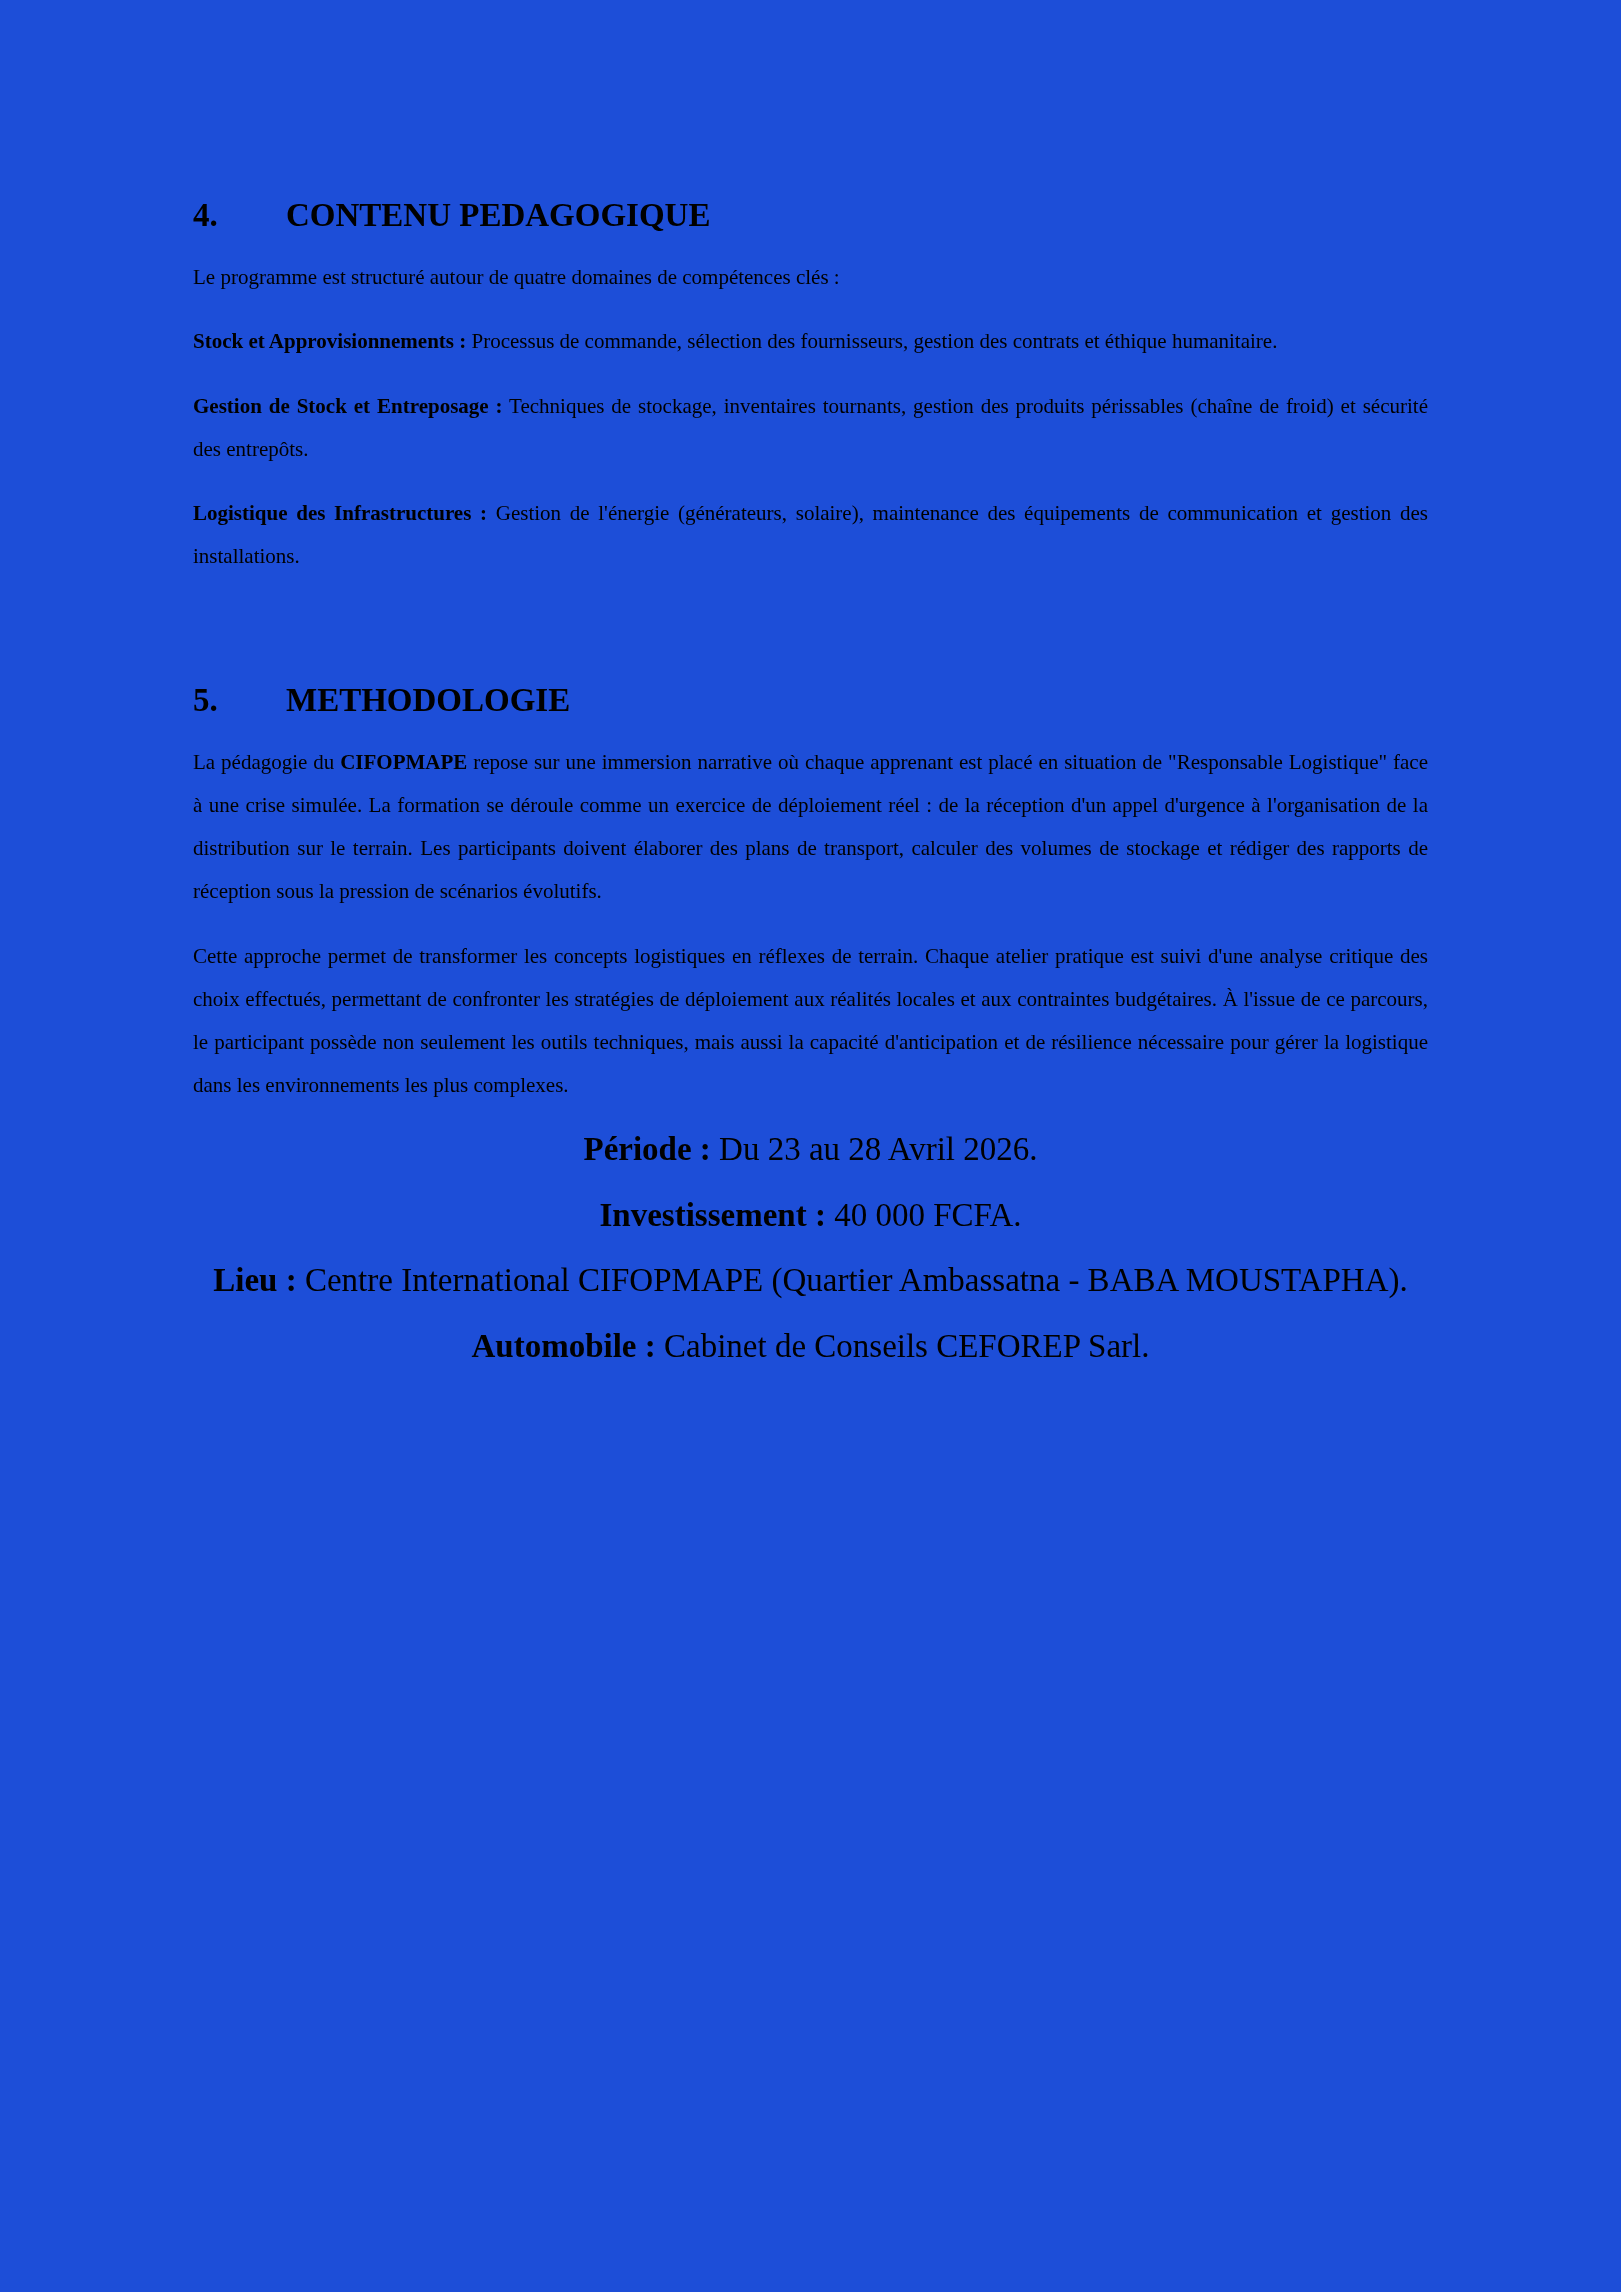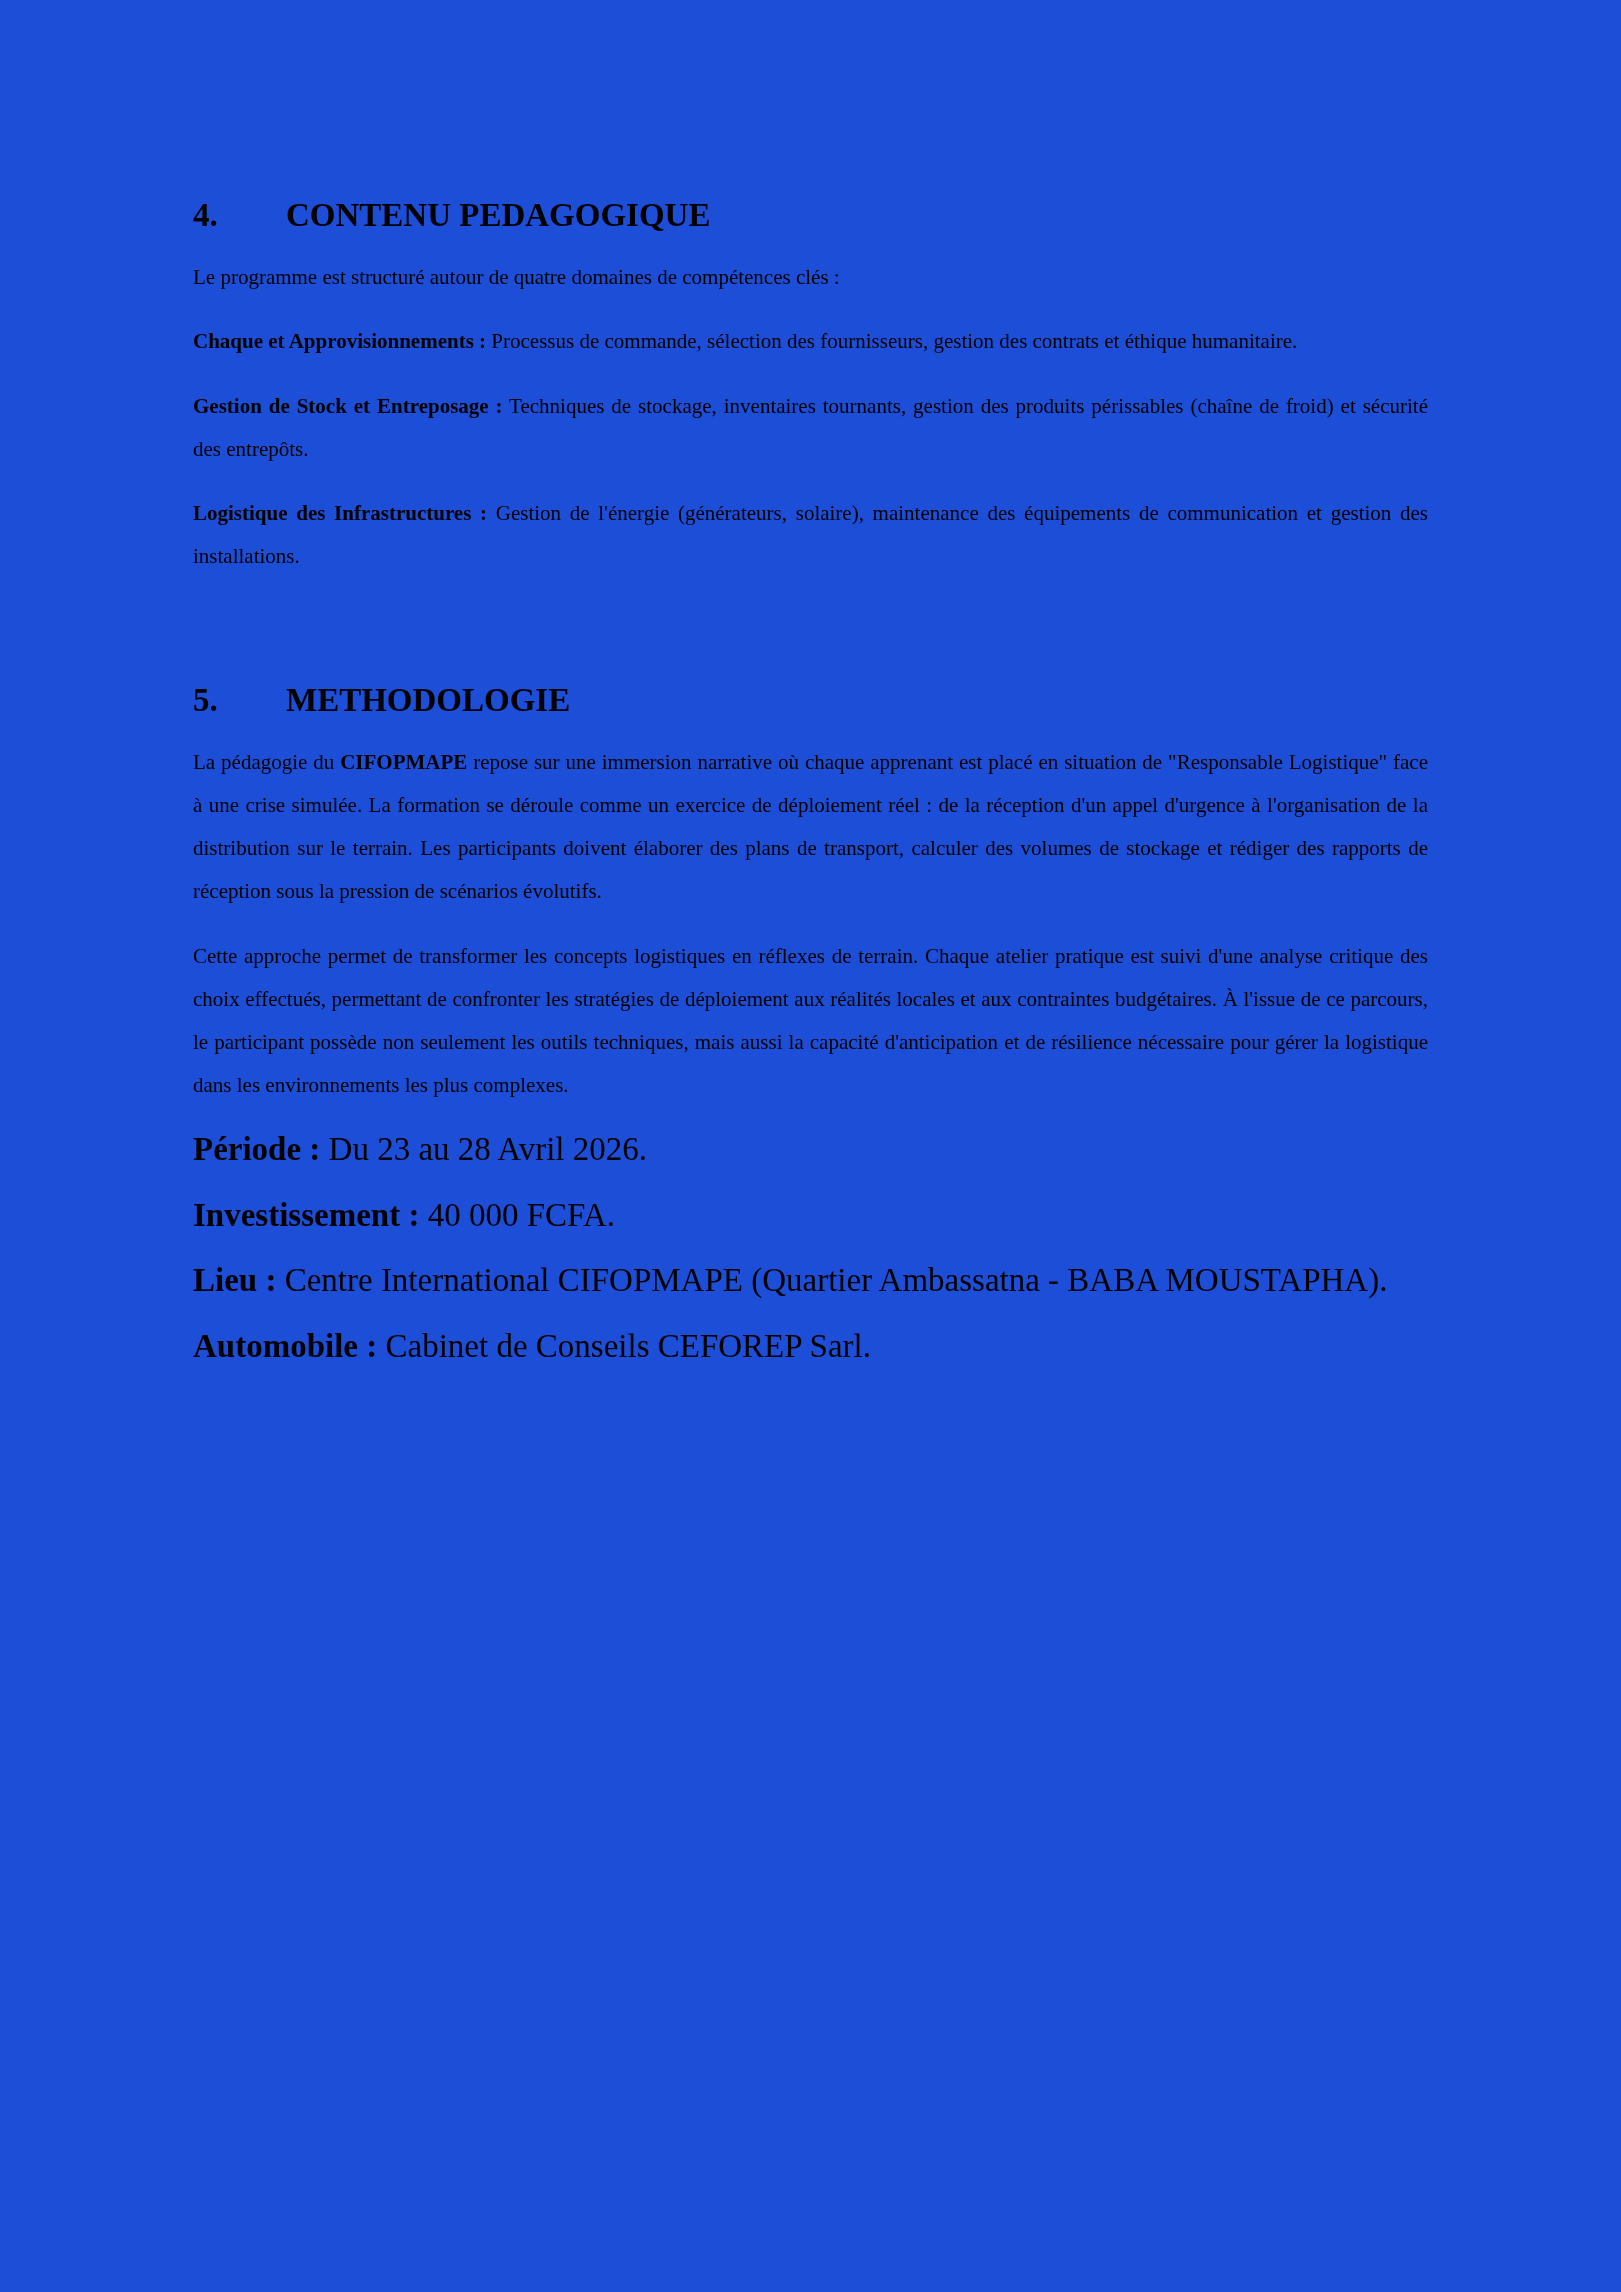--- a/index.html
+++ b/index.html
@@ -39,36 +39,36 @@
     margin: 0 0 21.6px 0;
     font-size: 21px;
     line-height: 43px;
     text-align: justify;
     text-justify: inter-word;
   }
   p.para-info {
     margin: 0 0 22.5px 0;
     font-size: 33px;
     line-height: 43px;
-    text-align: left;
+    text-align: center;
   }
   strong { font-weight: bold; }
 </style>
 </head>
 <body>
 
 <div class="page">
   <div class="content">
 
     <div class="section">
       <h2 class="heading"><span class="hnum">4.</span><span class="htext">CONTENU PEDAGOGIQUE</span></h2>
 
       <p class="para"><span>Le programme est structuré autour de quatre domaines de compétences clés :</span></p>
 
-      <p class="para"><strong>Chaque et Approvisionnements :</strong><span> Processus de commande, sélection des fournisseurs, gestion des contrats et éthique humanitaire.</span></p>
+      <p class="para"><strong>Stock et Approvisionnements :</strong><span> Processus de commande, sélection des fournisseurs, gestion des contrats et éthique humanitaire.</span></p>
 
       <p class="para"><strong>Gestion de Stock et Entreposage :</strong><span> Techniques de stockage, inventaires tournants, gestion des produits périssables (chaîne de froid) et sécurité des entrepôts.</span></p>
 
 
       <p class="para"><strong>Logistique des Infrastructures :</strong><span> Gestion de l'énergie (générateurs, solaire), maintenance des équipements de communication et gestion des installations.</span></p>
     </div>
 
     <div class="section">
       <h2 class="heading mt-lg"><span class="hnum">5.</span><span class="htext">METHODOLOGIE</span></h2>
 

